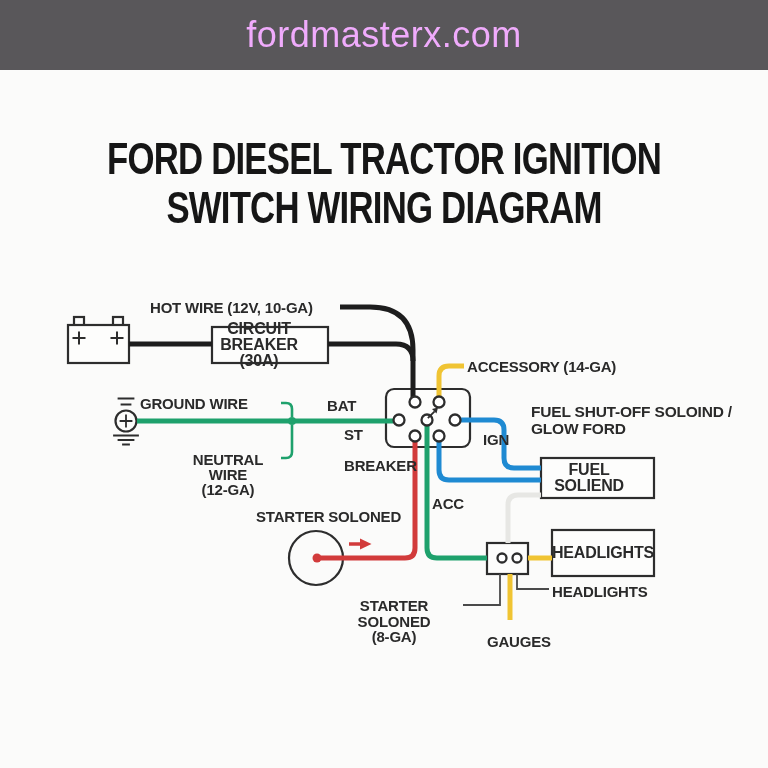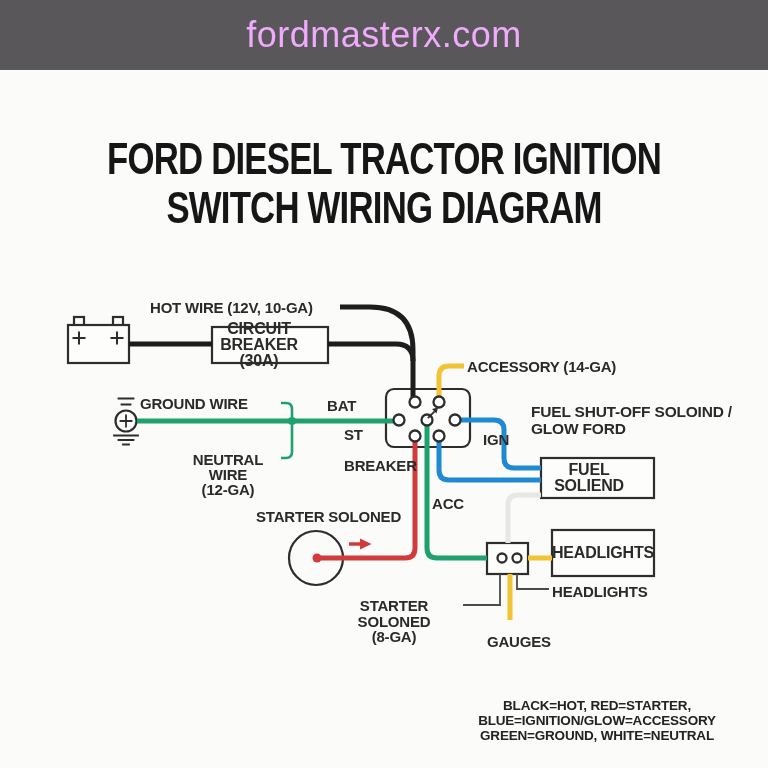--- a/index.html
+++ b/index.html
@@ -142,19 +142,14 @@
 
   <div class="lbl" style="left:487px;top:626px;margin-top:8px;">GAUGES</div>
 
   <div class="lbl" style="left:256px;top:509px;">STARTER SOLONED</div>
 
   <div class="lbl c" style="left:333px;top:598px;width:122px;line-height:15.5px;">
     <span>STARTER SOLONED</span><br>
     <span>(8-GA)</span>
   </div>
 
-  <div class="legend">
-    <div>BLACK=HOT, RED=STARTER,</div>
-    <div>BLUE=IGNITION/GLOW=ACCESSORY</div>
-    <div>GREEN=GROUND, WHITE=NEUTRAL</div>
-  </div>
 
 </div>
 
 </body></html>

